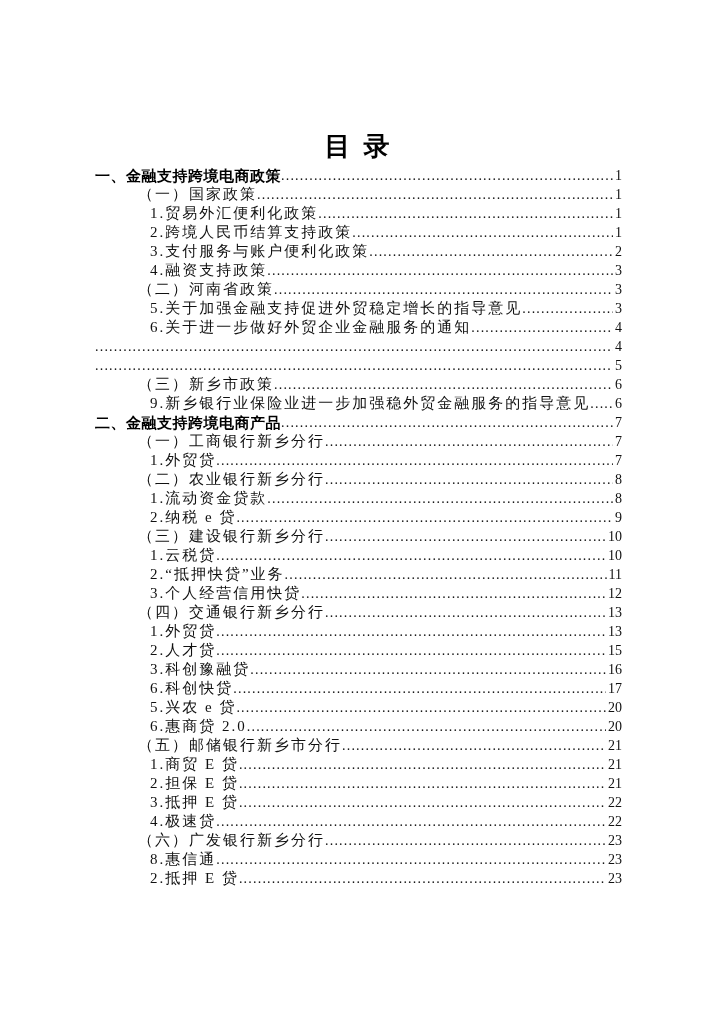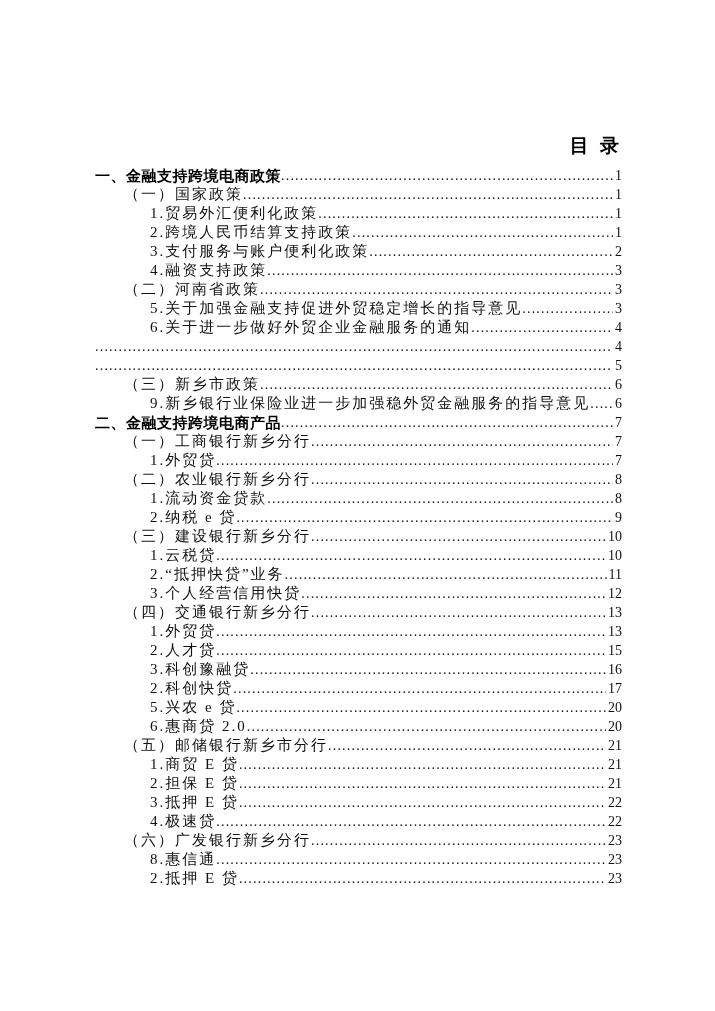--- a/index.html
+++ b/index.html
@@ -15,24 +15,24 @@
   }
   .page {
     box-sizing: border-box;
     width: 715px;
     height: 1011px;
     padding: 133px 93px 0 95px;
     background: #ffffff;
   }
   .toc-title {
     margin: 0 0 7px 0;
-    text-align: right;
+    text-align: center;
     font-family: "Liberation Sans", sans-serif;
     font-weight: bold;
-    font-size: 19px;
+    font-size: 26px;
     line-height: 26px;
     letter-spacing: 3px;
     color: #000000;
   }
   .toc-list {
     width: 100%;
   }
   .toc-row {
     display: flex;
     align-items: center;
@@ -49,21 +49,21 @@
     font-weight: bold;
     letter-spacing: 0.5px;
     color: #000000;
   }
   .lvl-2 .toc-label,
   .lvl-3 .toc-label {
     font-family: "Liberation Serif", serif;
     letter-spacing: 2px;
     color: #111111;
   }
-  .lvl-2 .toc-label { margin-left: 29px; }
+  .lvl-2 .toc-label { margin-left: 43px; }
   .lvl-3 .toc-label { margin-left: 55px; }
   .toc-leader {
     flex: 1 1 auto;
     overflow: hidden;
     white-space: nowrap;
     font-family: "Liberation Serif", serif;
     font-size: 14px;
     letter-spacing: 1.2px;
     color: #161616;
     min-width: 8px;
@@ -213,21 +213,21 @@
     <span class="toc-label">2.人才贷</span>
     <span class="toc-leader"></span>
     <span class="toc-page">15</span>
   </div>
       <div class="toc-row lvl-3">
     <span class="toc-label">3.科创豫融贷</span>
     <span class="toc-leader"></span>
     <span class="toc-page">16</span>
   </div>
       <div class="toc-row lvl-3">
-    <span class="toc-label">2.科创快贷</span>
+    <span class="toc-label">6.科创快贷</span>
     <span class="toc-leader"></span>
     <span class="toc-page">17</span>
   </div>
       <div class="toc-row lvl-3">
     <span class="toc-label">5.兴农 e 贷</span>
     <span class="toc-leader"></span>
     <span class="toc-page">20</span>
   </div>
       <div class="toc-row lvl-3">
     <span class="toc-label">6.惠商贷 2.0</span>

